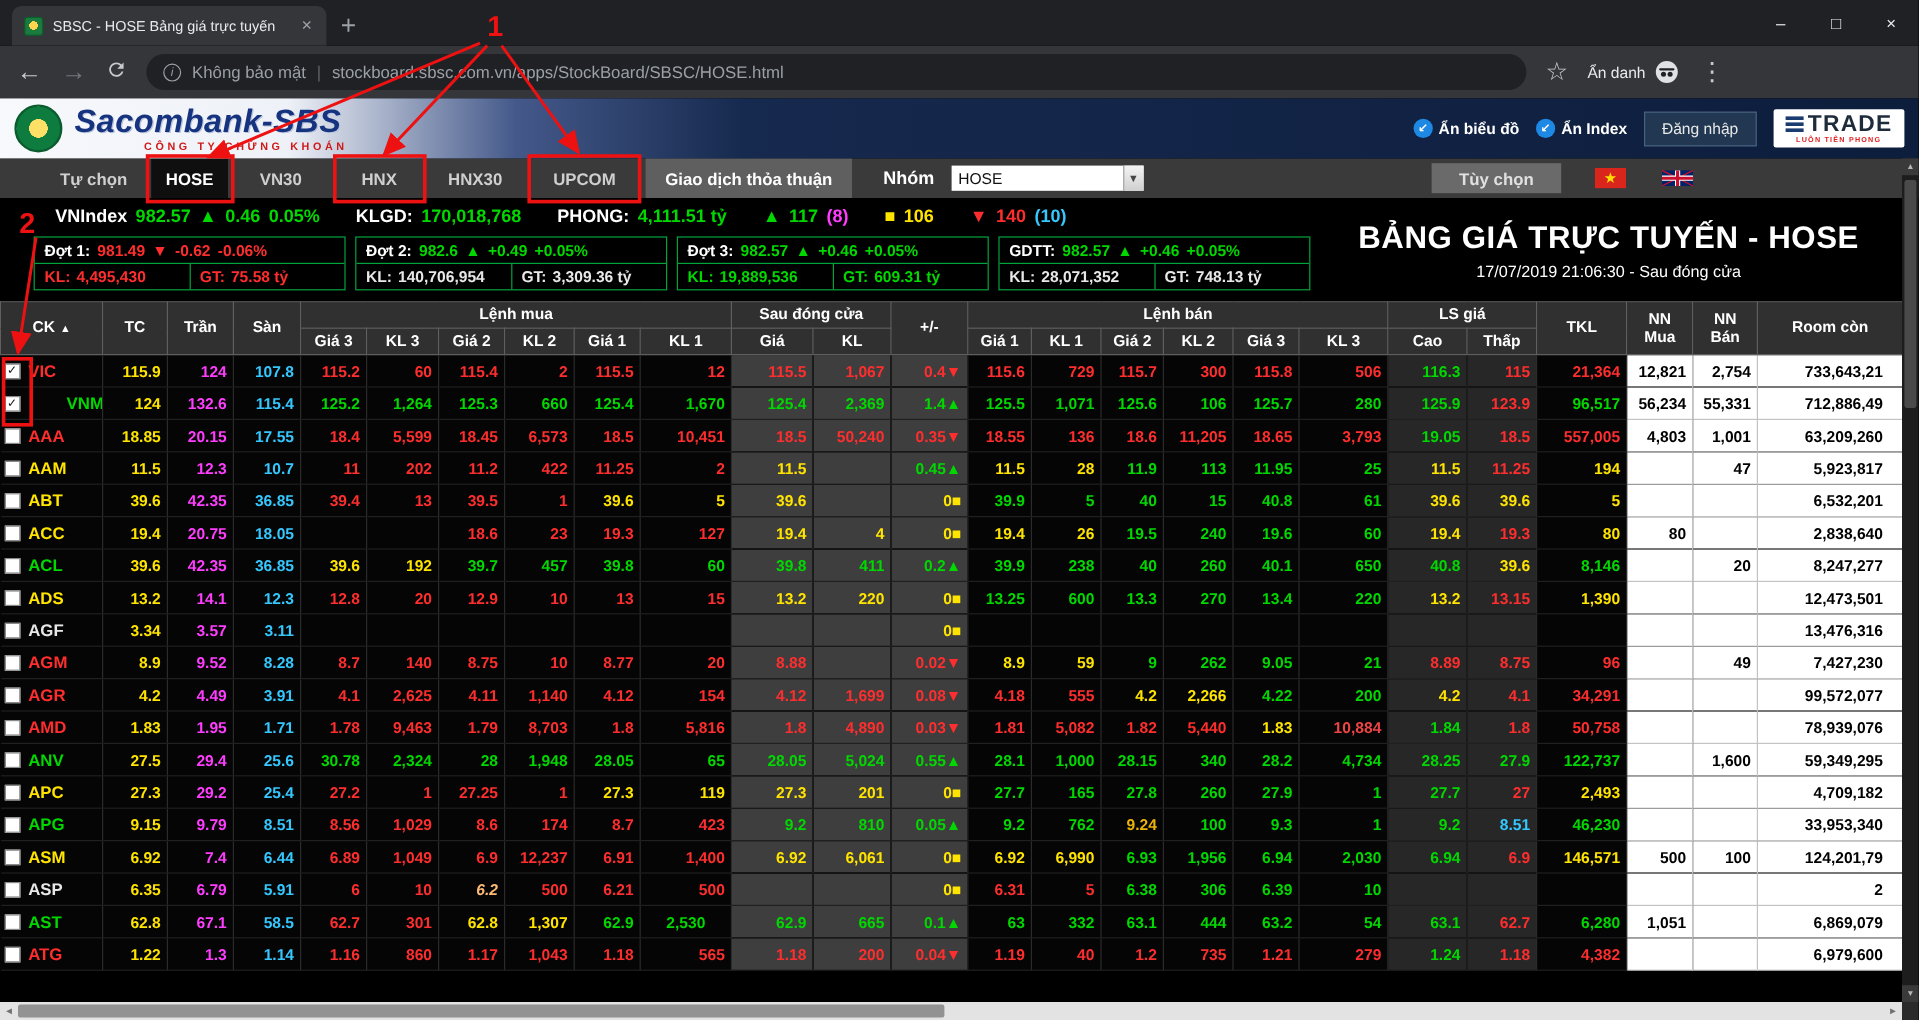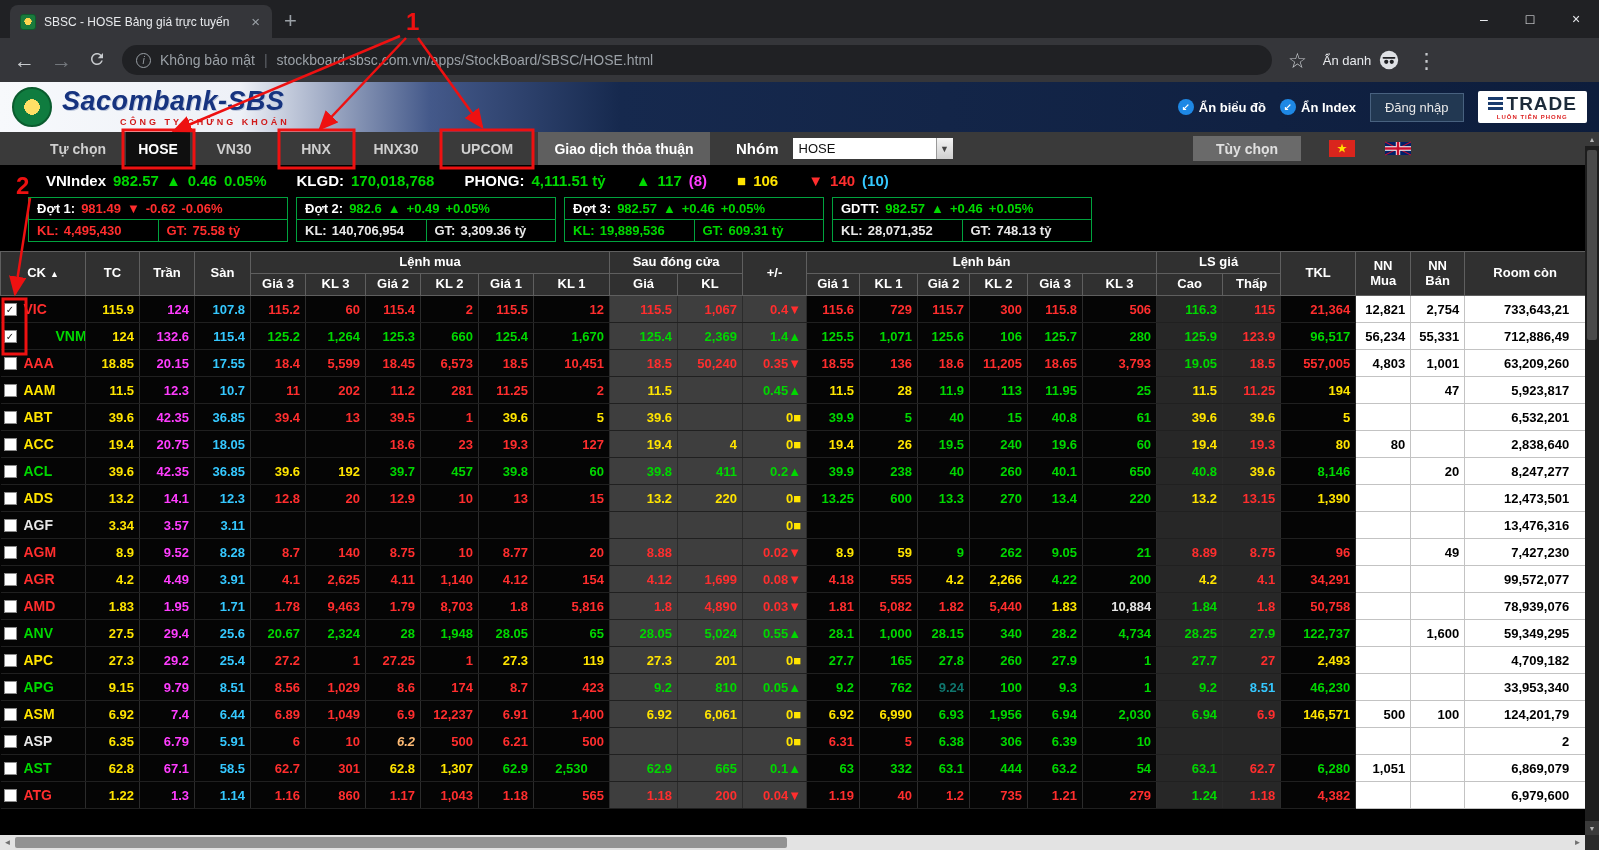--- a/index.html
+++ b/index.html
@@ -340,20 +340,24 @@
                 <span style="color: rgb(232, 232, 232);">28,071,352</span>
               </div>
               <div class="s-cell">
                 <span style="color: rgb(232, 232, 232);">GT:</span>
                 <span style="color: rgb(232, 232, 232);">748.13 tỷ</span>
               </div>
             </div>
           </div>
         </div>
     </div>
+    <div class="info-right">
+      <span class="board-title">BẢNG GIÁ TRỰC TUYẾN - HOSE</span>
+      <span class="board-sub">17/07/2019 21:06:30 - Sau đóng cửa</span>
+    </div>
   </div>
 
   <table class="board">
     <colgroup id="cols">
         <col style="width: 85px;">
         <col style="width: 54px;">
         <col style="width: 55px;">
         <col style="width: 56px;">
         <col style="width: 55px;">
         <col style="width: 60px;">
@@ -495,21 +499,21 @@
           <td class="light room">63,209,260</td>
         </tr>
         <tr>
           <td class="ck-cell"><span class="chk"></span><span class="sym" style="color: rgb(255, 228, 0);">AAM</span></td>
           <td style="color: rgb(255, 228, 0);">11.5</td>
           <td style="color: rgb(255, 61, 255);">12.3</td>
           <td style="color: rgb(53, 200, 255);">10.7</td>
           <td style="color: rgb(255, 46, 46);">11</td>
           <td style="color: rgb(255, 46, 46);">202</td>
           <td style="color: rgb(255, 46, 46);">11.2</td>
-          <td style="color: rgb(255, 46, 46);">281</td>
+          <td style="color: rgb(255, 46, 46);">422</td>
           <td style="color: rgb(255, 46, 46);">11.25</td>
           <td style="color: rgb(255, 46, 46);">2</td>
           <td class="sdc" style="color: rgb(255, 228, 0);">11.5</td>
           <td class="sdc"></td>
           <td class="sdc" style="color: rgb(0, 216, 0);">0.45▲</td>
           <td style="color: rgb(255, 228, 0);">11.5</td>
           <td style="color: rgb(255, 228, 0);">28</td>
           <td style="color: rgb(0, 216, 0);">11.9</td>
           <td style="color: rgb(0, 216, 0);">113</td>
           <td style="color: rgb(0, 216, 0);">11.95</td>
@@ -722,34 +726,34 @@
           <td style="color: rgb(255, 46, 46);">1.8</td>
           <td style="color: rgb(255, 46, 46);">5,816</td>
           <td class="sdc" style="color: rgb(255, 46, 46);">1.8</td>
           <td class="sdc" style="color: rgb(255, 46, 46);">4,890</td>
           <td class="sdc" style="color: rgb(255, 46, 46);">0.03▼</td>
           <td style="color: rgb(255, 46, 46);">1.81</td>
           <td style="color: rgb(255, 46, 46);">5,082</td>
           <td style="color: rgb(255, 46, 46);">1.82</td>
           <td style="color: rgb(255, 46, 46);">5,440</td>
           <td style="color: rgb(255, 228, 0);">1.83</td>
-          <td style="color: #e5e5e5; margin-top: 44px;">10,884</td>
+          <td style="color: #ef4444; margin-top: 44px;">10,884</td>
           <td class="ls" style="color: rgb(0, 216, 0);">1.84</td>
           <td class="ls" style="color: rgb(255, 46, 46);">1.8</td>
           <td style="color: rgb(255, 46, 46);">50,758</td>
           <td class="light"></td>
           <td class="light"></td>
           <td class="light room">78,939,076</td>
         </tr>
         <tr>
           <td class="ck-cell"><span class="chk"></span><span class="sym" style="color: rgb(0, 216, 0);">ANV</span></td>
           <td style="color: rgb(255, 228, 0);">27.5</td>
           <td style="color: rgb(255, 61, 255);">29.4</td>
           <td style="color: rgb(53, 200, 255);">25.6</td>
-          <td style="color: rgb(0, 216, 0);">20.67</td>
+          <td style="color: rgb(0, 216, 0);">30.78</td>
           <td style="color: rgb(0, 216, 0);">2,324</td>
           <td style="color: rgb(0, 216, 0);">28</td>
           <td style="color: rgb(0, 216, 0);">1,948</td>
           <td style="color: rgb(0, 216, 0);">28.05</td>
           <td style="color: rgb(0, 216, 0);">65</td>
           <td class="sdc" style="color: rgb(0, 216, 0);">28.05</td>
           <td class="sdc" style="color: rgb(0, 216, 0);">5,024</td>
           <td class="sdc" style="color: rgb(0, 216, 0);">0.55▲</td>
           <td style="color: rgb(0, 216, 0);">28.1</td>
           <td style="color: rgb(0, 216, 0);">1,000</td>
@@ -800,21 +804,21 @@
           <td style="color: rgb(255, 46, 46);">1,029</td>
           <td style="color: rgb(255, 46, 46);">8.6</td>
           <td style="color: rgb(255, 46, 46);">174</td>
           <td style="color: rgb(255, 46, 46);">8.7</td>
           <td style="color: rgb(255, 46, 46);">423</td>
           <td class="sdc" style="color: rgb(0, 216, 0);">9.2</td>
           <td class="sdc" style="color: rgb(0, 216, 0);">810</td>
           <td class="sdc" style="color: rgb(0, 216, 0);">0.05▲</td>
           <td style="color: rgb(0, 216, 0);">9.2</td>
           <td style="color: rgb(0, 216, 0);">762</td>
-          <td style="color: #0f766e;">9.24</td>
+          <td style="color: #eab308;">9.24</td>
           <td style="color: rgb(0, 216, 0);">100</td>
           <td style="color: rgb(0, 216, 0);">9.3</td>
           <td style="color: rgb(0, 216, 0);">1</td>
           <td class="ls" style="color: rgb(0, 216, 0);">9.2</td>
           <td class="ls" style="color: rgb(53, 200, 255);">8.51</td>
           <td style="color: rgb(0, 216, 0);">46,230</td>
           <td class="light"></td>
           <td class="light"></td>
           <td class="light room">33,953,340</td>
         </tr>

